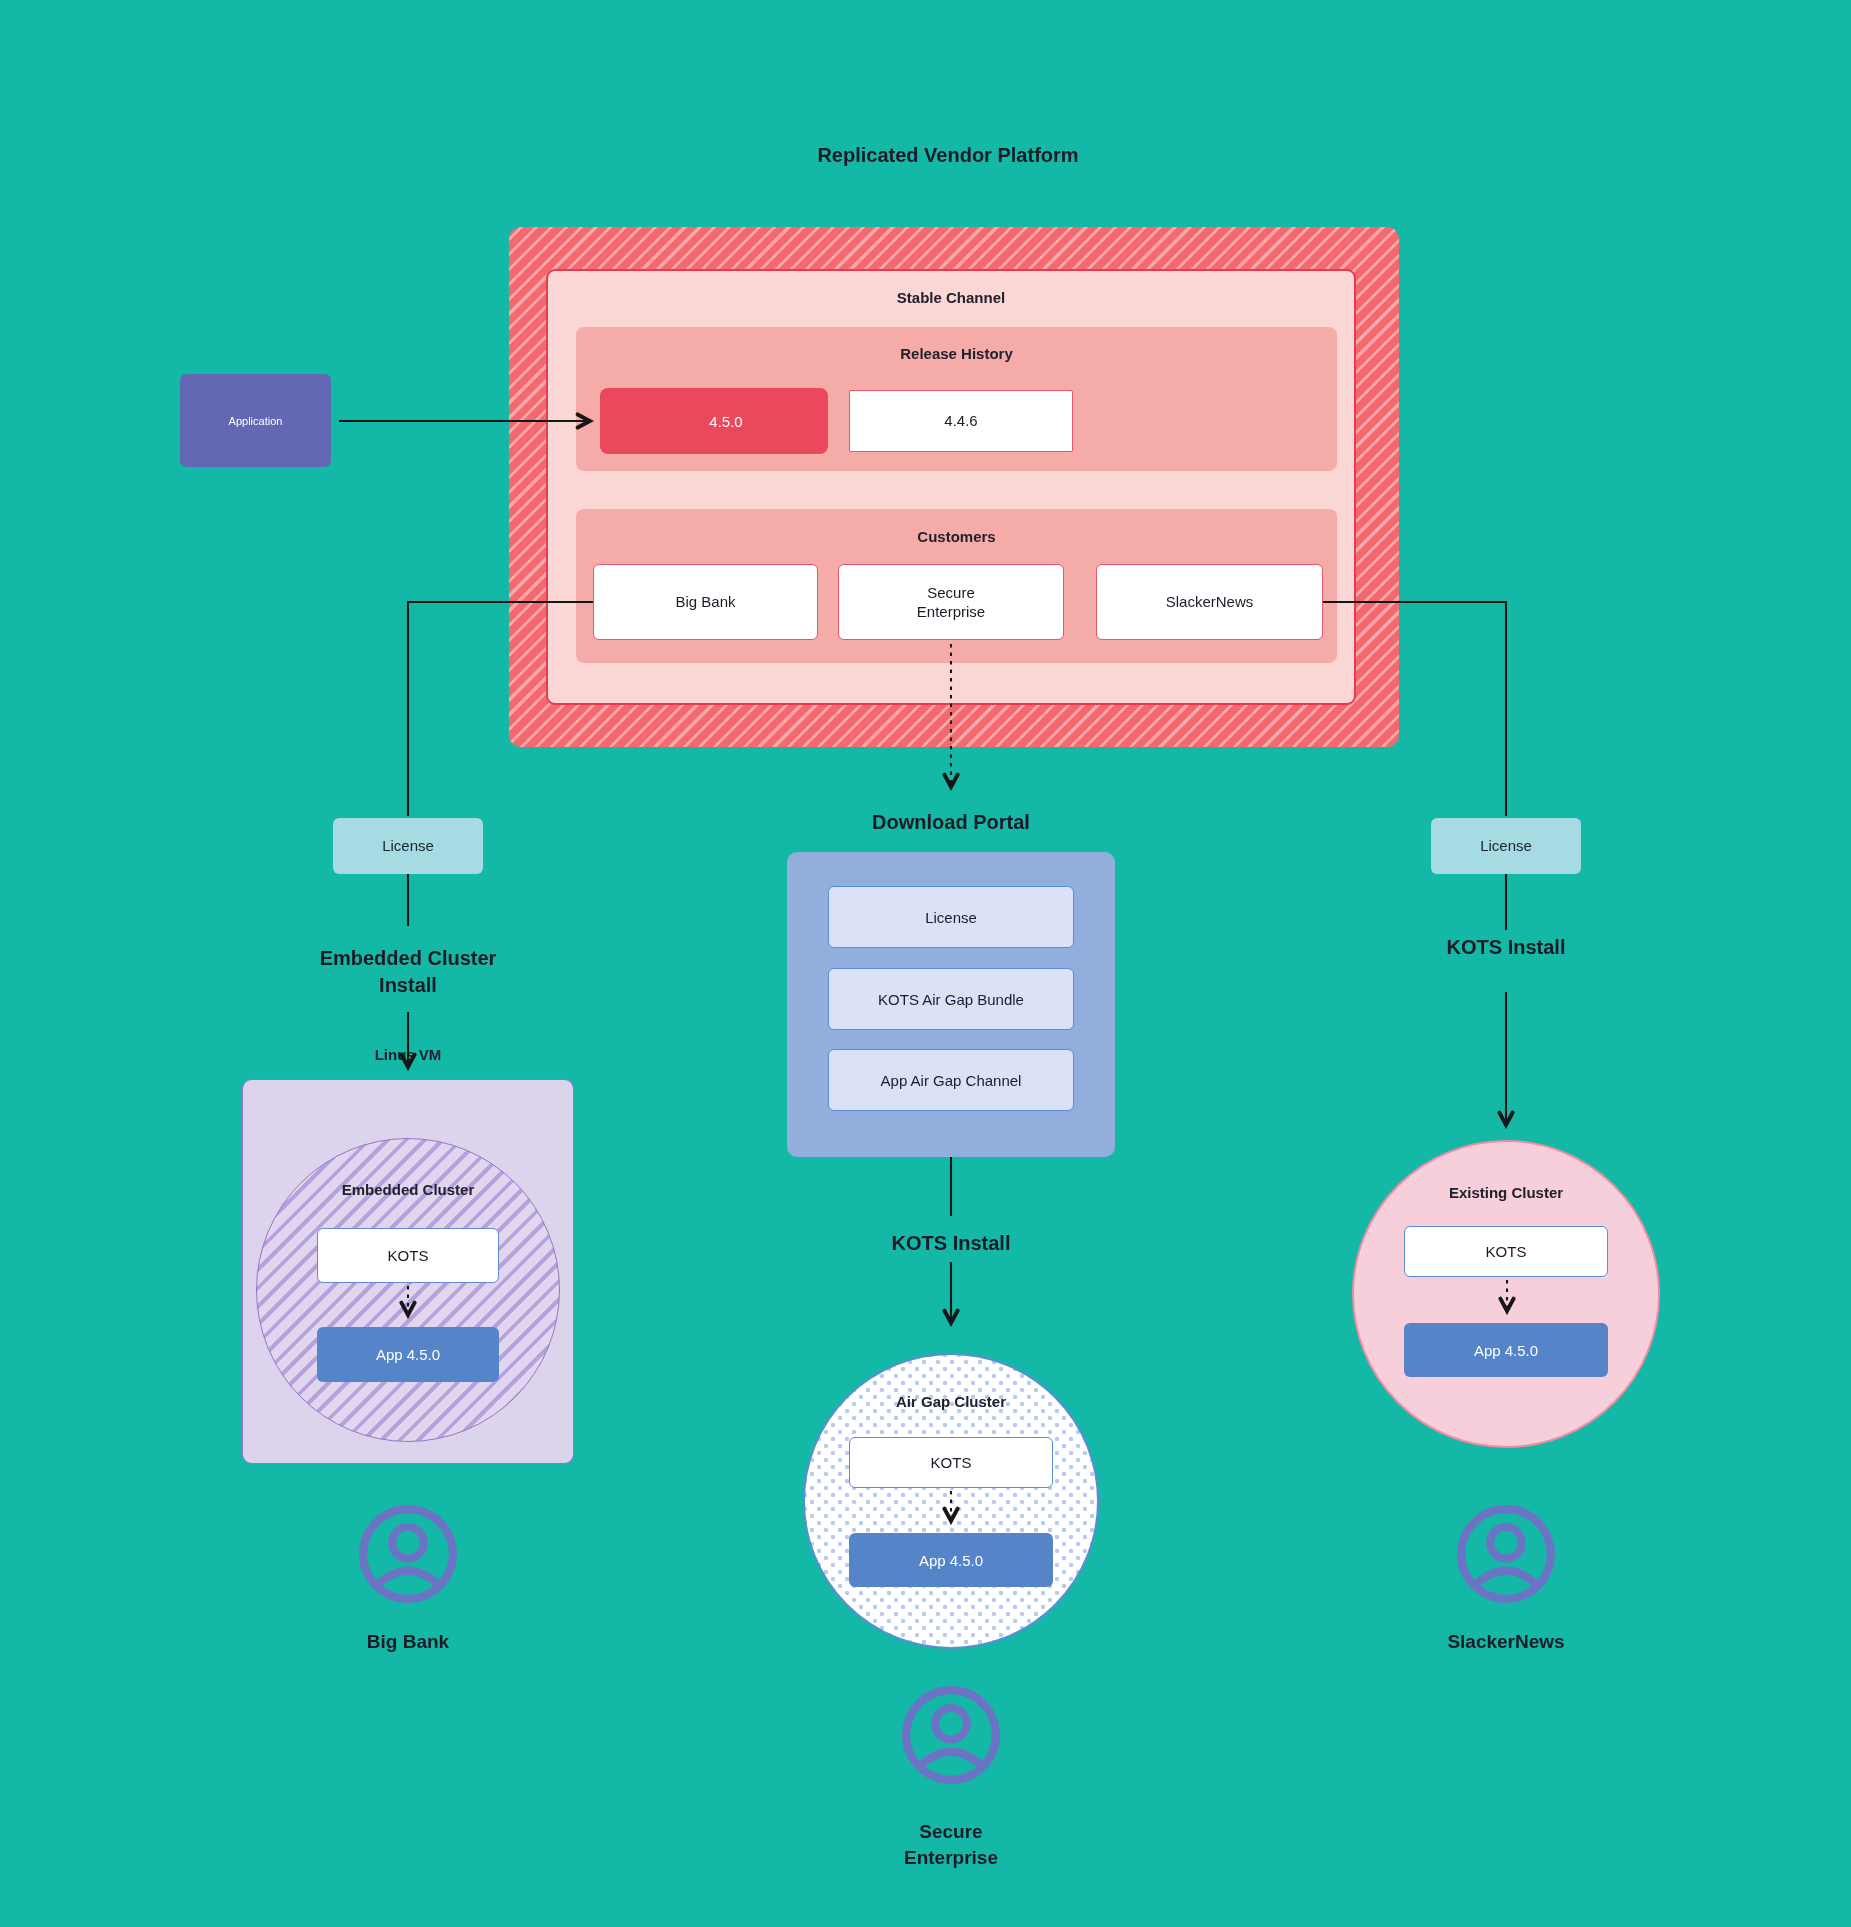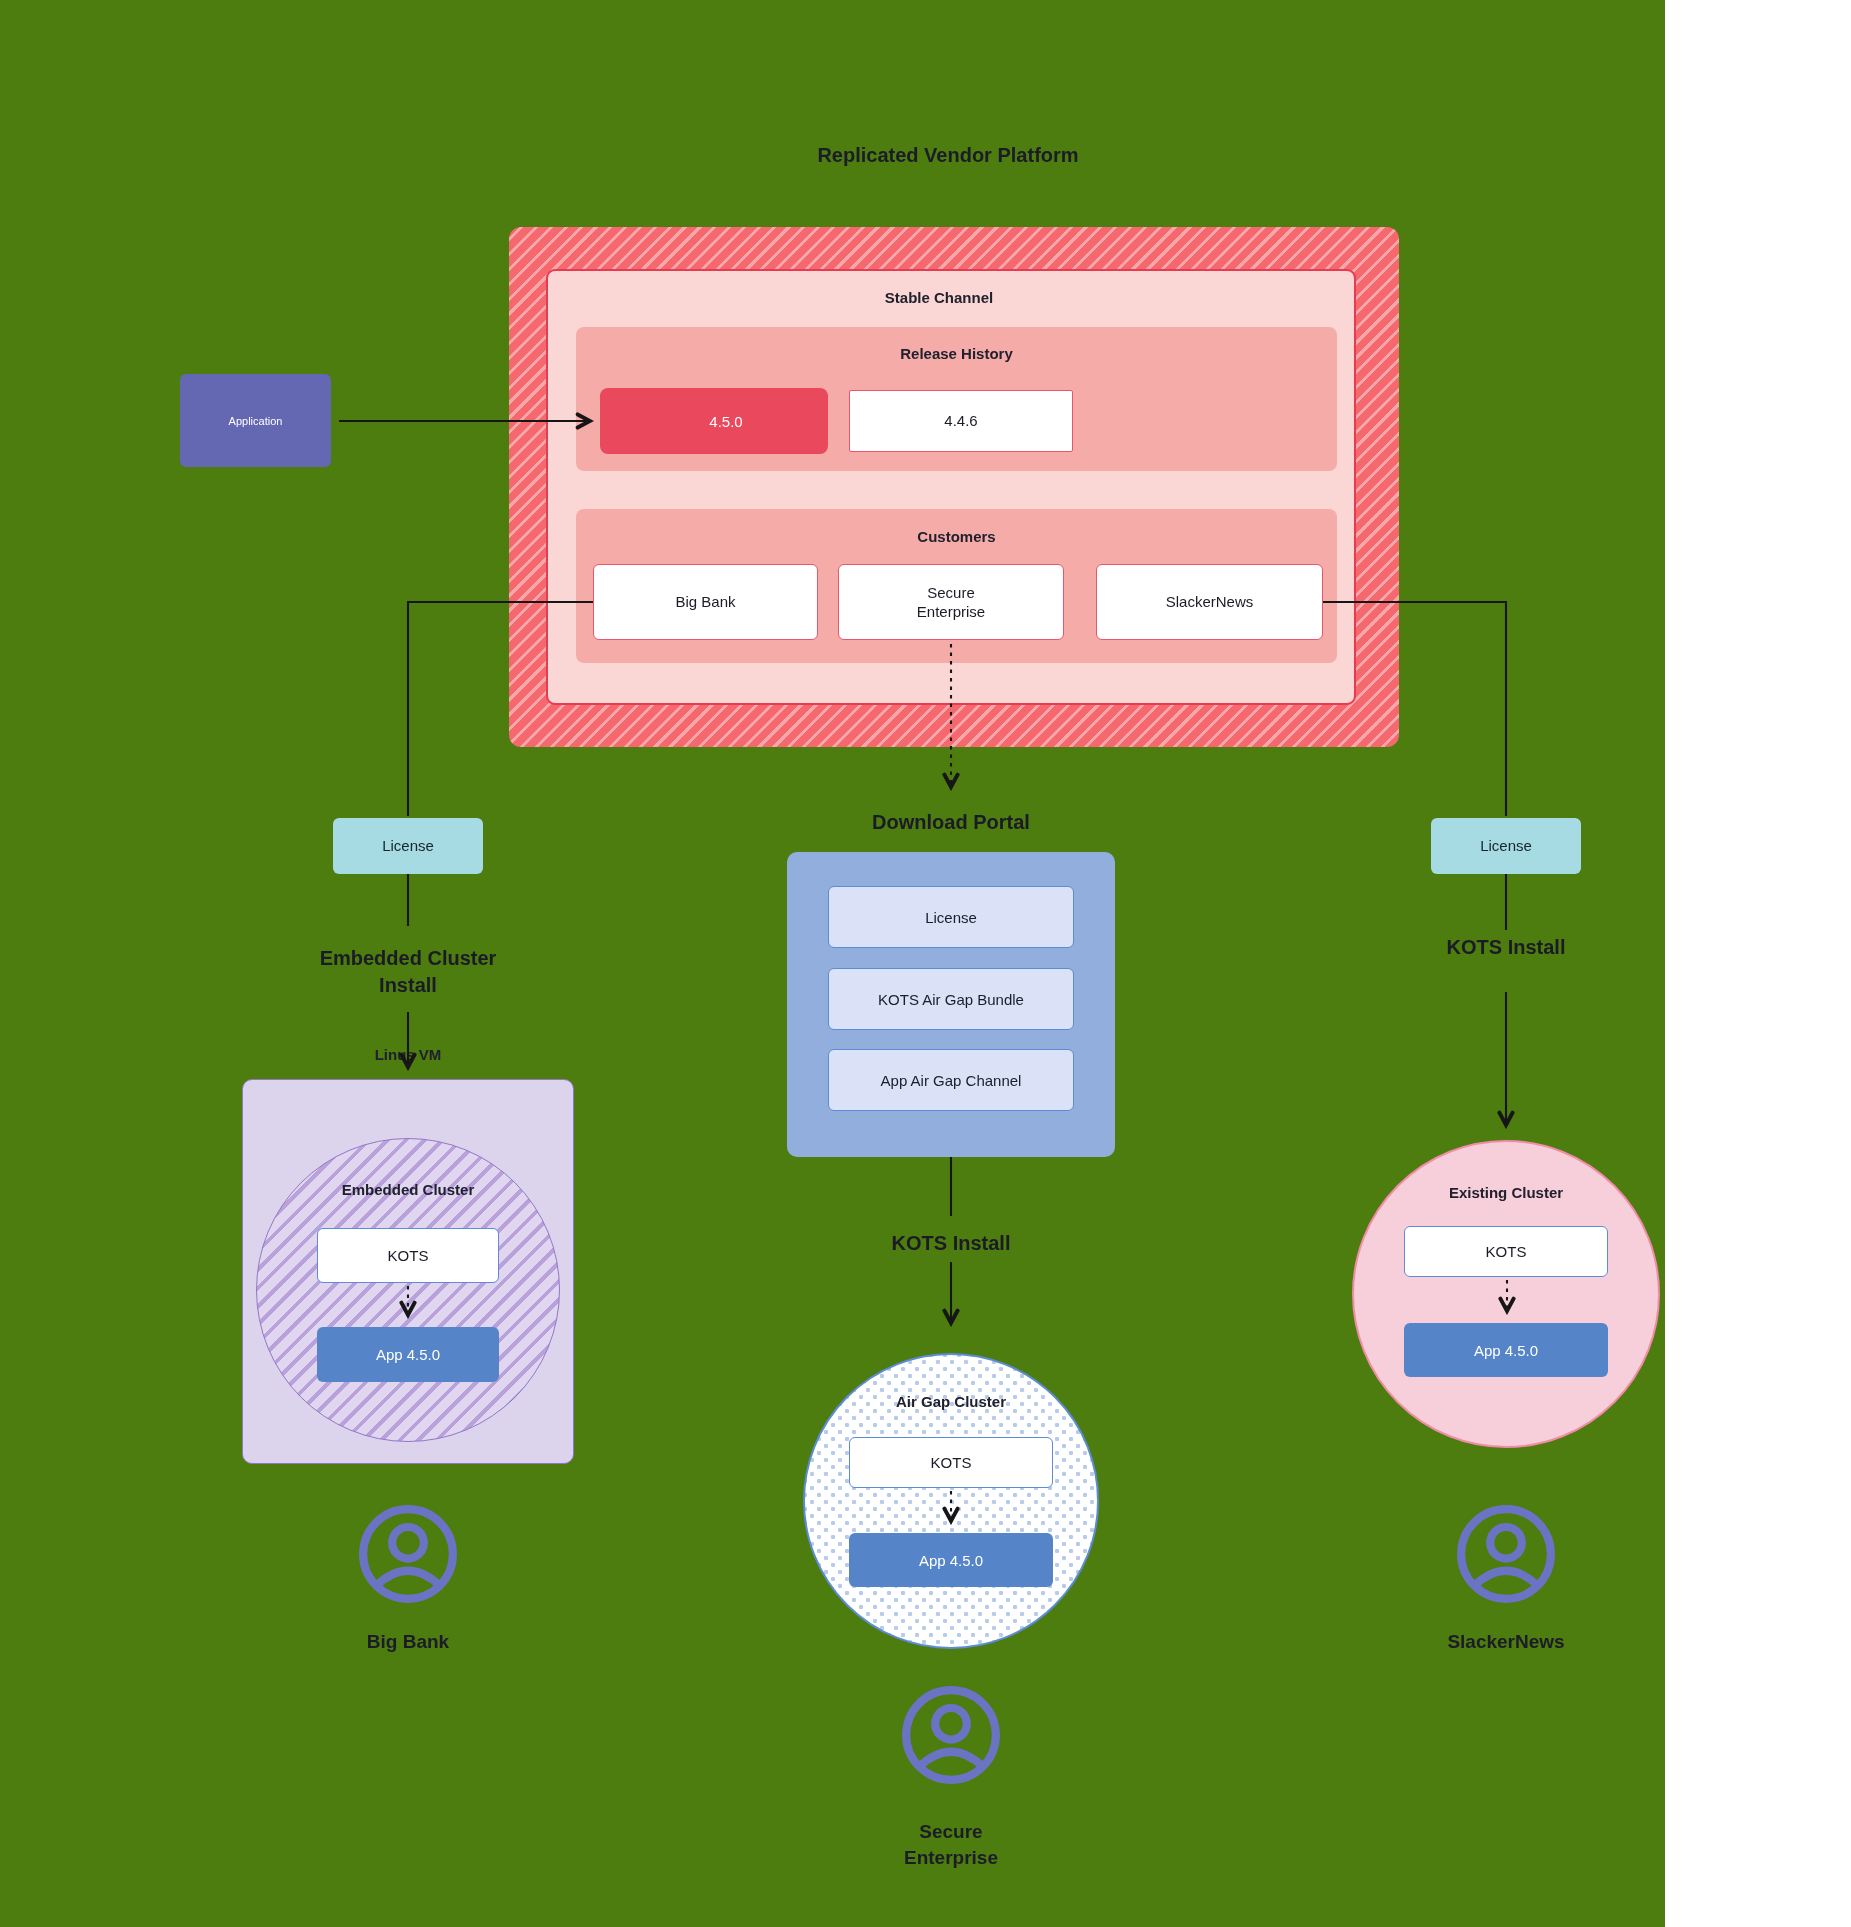--- a/index.html
+++ b/index.html
@@ -1,17 +1,17 @@
 <!DOCTYPE html>
 <html style="--stripe-dark: #f4686e; --stripe-light: #f8a6aa; --stable-bg: #fad6d4; --section-bg: #f5aca9; --version-hot: #e9485d; --outline-red: #e73b52; --outline-soft: #e5576b; --application-bg: #6467b2; --license-bg: #a6dbe3; --portal-bg: #91aedc; --portal-item-bg: #dbe1f6; --blue-outline: #5c8cd5; --appbox-bg: #5585c8; --vm-bg: #dcd3ec; --purple-outline: #9377c6; --purple-stripe: #b9a2dc; --pink-bg: #f7cfda; --pink-outline: #f08ca6; --dot-blue: #b7cbea; --person: #6b74c4; --line: #161616;"><head>
 <meta charset="utf-8">
 <style>
   html,body{margin:0;padding:0;background:#ffffff;}
   .canvas{
-    position:relative;width:1665px;height:1927px;background:#4d7c0f;overflow:hidden;
+    position:relative;width:1851px;height:1927px;background:#14b8a6;overflow:hidden;
     font-family:"Liberation Sans",sans-serif;color:#1c1c28;
   }
   .abs{position:absolute;box-sizing:border-box;}
   .center{display:flex;align-items:center;justify-content:center;text-align:center;}
   .lbl{font-size:15px;font-weight:400;color:#1c1c28;line-height:1.3;}
   .hdr{font-size:15px;font-weight:700;color:#20202e;}
   .flow-lbl{font-size:20px;font-weight:600;color:#1b1b26;line-height:1.35;}
 
   .title{left:698px;top:140px;width:500px;height:30px;font-size:20px;font-weight:700;}
 
@@ -19,21 +19,21 @@
   .platform{
     left:509px;top:227px;width:890px;height:520px;border-radius:12px;
     background:repeating-linear-gradient(135deg,
       var(--stripe-dark,#f4686e) 0 7.5px,
       var(--stripe-light,#f8a6aa) 7.5px 10.5px);
   }
   .stable{
     left:546px;top:269px;width:810px;height:436px;border-radius:9px;
     background:var(--stable-bg,#fad6d4);border:2px solid var(--outline-red,#e73b52);
   }
-  .stable-lbl{left:534px;top:287px;width:810px;height:20px;}
+  .stable-lbl{left:546px;top:287px;width:810px;height:20px;}
   .section{
     background:var(--section-bg,#f5aca9);border-radius:8px;
   }
   .release{left:576px;top:327px;width:761px;height:144px;}
   .release-lbl{left:576px;top:343px;width:761px;height:20px;}
   .customers{left:576px;top:509px;width:761px;height:154px;}
   .customers-lbl{left:576px;top:526px;width:761px;height:20px;}
 
   .ver-hot{
     left:600px;top:388px;width:228px;height:66px;border-radius:8px;

